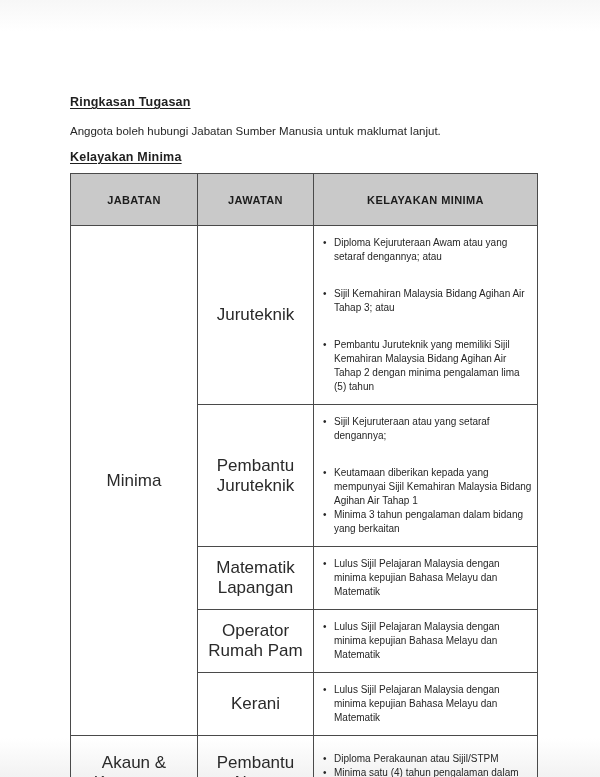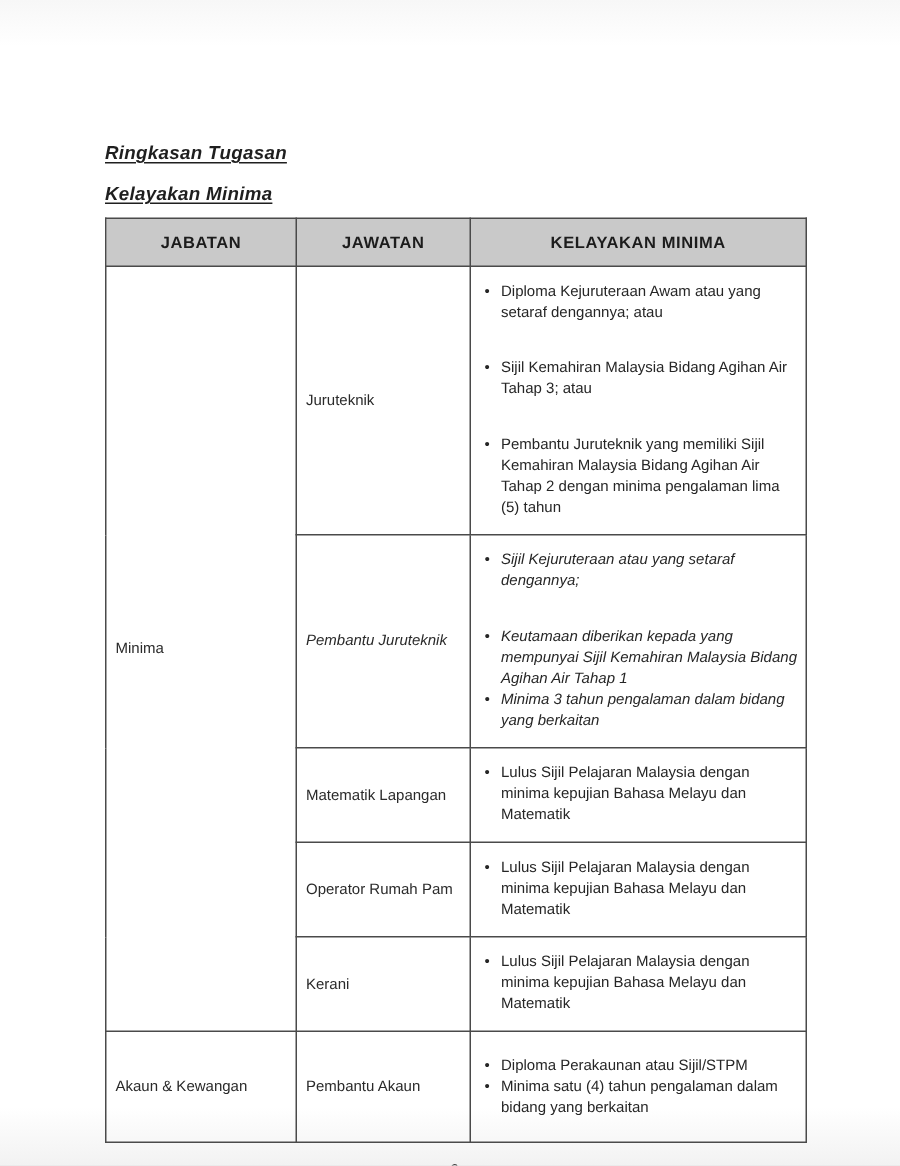--- a/index.html
+++ b/index.html
@@ -15,84 +15,84 @@
     position:absolute; inset:0;
     background:linear-gradient(180deg,#f7f7f7 0%,#ffffff 4%,#ffffff 95%,#f2f2f2 100%);
     padding:95px 63px 0 70px;
   }
   .doc-heading {
     font-size:12.5px; font-weight:bold;
     text-decoration:underline;
     text-underline-offset:2px;
     letter-spacing:.2px;
     color:#1f1f1f;
-    font-style:italic;
   }
   .intro { font-size:11.5px; margin-top:16px; color:#272727; }
   .doc-heading.second { margin-top:13px; }
 
   table.qual {
     margin-top:9px;
     width:467px;
     border-collapse:collapse;
     table-layout:fixed;
   }
   table.qual col.c1 { width:127px; }
   table.qual col.c2 { width:116px; }
   table.qual col.c3 { width:224px; }
   table.qual th, table.qual td {
     border:1px solid #4a4a4a;
   }
   table.qual th {
-    height:32px;
+    height:52px;
     background:#c9c9c9;
     font-size:11px; font-weight:bold;
     letter-spacing:.4px;
     text-align:center; vertical-align:middle;
     color:#1c1c1c;
   }
   td.center-cell {
-    text-align:left; vertical-align:middle;
-    font-size:10px; color:#2a2a2a;
+    text-align:center; vertical-align:middle;
+    font-size:17px; color:#2a2a2a;
     padding:4px 6px;
   }
   td.kelayakan {
     vertical-align:middle;
     padding:10px 3px 10px 8px;
     font-size:10px; line-height:14px; color:#262626;
   }
   td.kelayakan ul { list-style:none; }
   td.kelayakan li { position:relative; padding-left:12px; margin-top:0; }
   td.kelayakan li:first-child { margin-top:0; }
   td.kelayakan li.gap { margin-top:23px; }
   td.kelayakan li::before {
     content:"\2022";
     position:absolute; left:1px; top:0;
   }
   tr.r1 td { height:145px; }
-  tr.r2 td { height:111px;font-style:italic; }
+  tr.r2 td { height:111px; }
   tr.r3 td { height:52px; }
   tr.r4 td { height:59px; }
   tr.r5 td { height:51px; }
   tr.r6 td { height:74px; }
 
   .page-number {
     margin-top:12px;
     text-align:center;
     font-size:10.5px; color:#3a3a3a;
     letter-spacing:1px;
   }
 </style>
 </head>
 <body>
 
 <div class="page">
 
   <div class="doc-heading">Ringkasan Tugasan</div>
 
+  <p class="intro">Anggota boleh hubungi Jabatan Sumber Manusia untuk maklumat lanjut.</p>
 
   <div class="doc-heading second">Kelayakan Minima</div>
 
   <table class="qual">
     <colgroup>
         <col class="c1">
         <col class="c2">
         <col class="c3">
       </colgroup>
     <thead>

